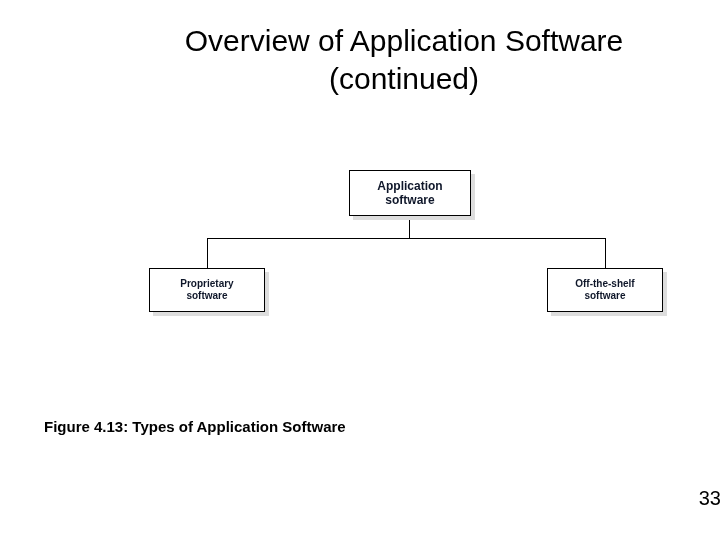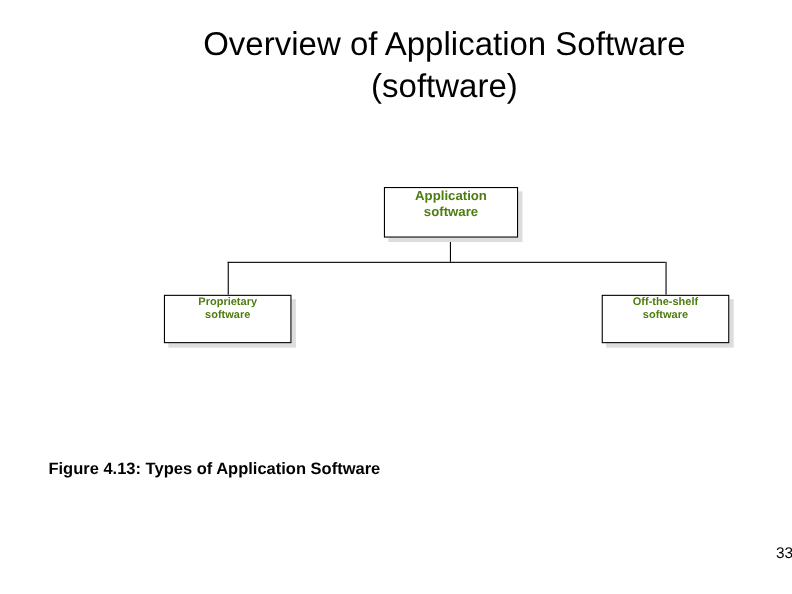--- a/index.html
+++ b/index.html
@@ -3,21 +3,21 @@
 <meta charset="utf-8">
 <style>
   * { margin: 0; padding: 0; box-sizing: border-box; }
   html, body { width: 720px; height: 540px; background: #fff; font-family: Arial, Helvetica, sans-serif; color: #000; }
   .slide { position: relative; width: 720px; height: 540px; margin-left: 44px; }
   .title { position: absolute; top: 22px; left: 0; width: 720px; text-align: center; font-size: 30px; line-height: 1.25; font-weight: 400; }
 
   .diagram { position: absolute; top: 170px; left: 105px; width: 520px; height: 150px; }
   .box { position: absolute; }
   .shadow { position: absolute; background: #ddd; }
-  .frame { position: absolute; background: #fff; border: 1px solid #000; display: flex; justify-content: center; text-align: center; font-weight: 700; color: #4d7c0f; }
+  .frame { position: absolute; background: #fff; border: 1px solid #000; display: flex; align-items: center; justify-content: center; text-align: center; font-weight: 700; color: #0f172a; }
 
   
   .top .shadow { left: 4px; top: 4px; width: 122px; height: 46px; }
   .top .frame  { left: 0;  top: 0;  width: 122px; height: 46px; font-size: 12px; line-height: 1.2; }
 
   
   .child .shadow { left: 4px; top: 4px; width: 116px; height: 44px; }
   .child .frame  { left: 0;  top: 0;  width: 116px; height: 44px; font-size: 10px; line-height: 1.2; }
 
   .top   { left: 200px; top: 0; }
@@ -31,30 +31,30 @@
   
   .l-bus   { left: 58px;  top: 68px; width: 398px; height: 1px; }
   
   .l-left-v  { left: 58px;  top: 68px; width: 1px; height: 30px; }
   
   .l-right-v { left: 456px; top: 68px; width: 1px; height: 30px; }
 
   .caption { position: absolute; top: 418px; left: 0; width: 720px; text-align: left; font-size: 15px; font-weight: 700; }
 
   .footer-left { position: absolute; left: 46px; bottom: 30px; font-size: 13px; }
-  .footer-right { position: absolute; right: 43px; bottom: 30px; font-size: 14px; }
+  .footer-right { position: absolute; right: 43px; bottom: 30px; font-size: 20px; }
 </style>
 </head>
 <body>
 
 <div class="slide">
 
   <div class="title">
     <span>Overview of Application Software</span><br>
-    <span>(software)</span>
+    <span>(continued)</span>
   </div>
 
   <div class="diagram">
 
     <div class="line l-top-v"></div>
     <div class="line l-bus"></div>
     <div class="line l-left-v"></div>
     <div class="line l-right-v"></div>
 
     <div class="box top">

